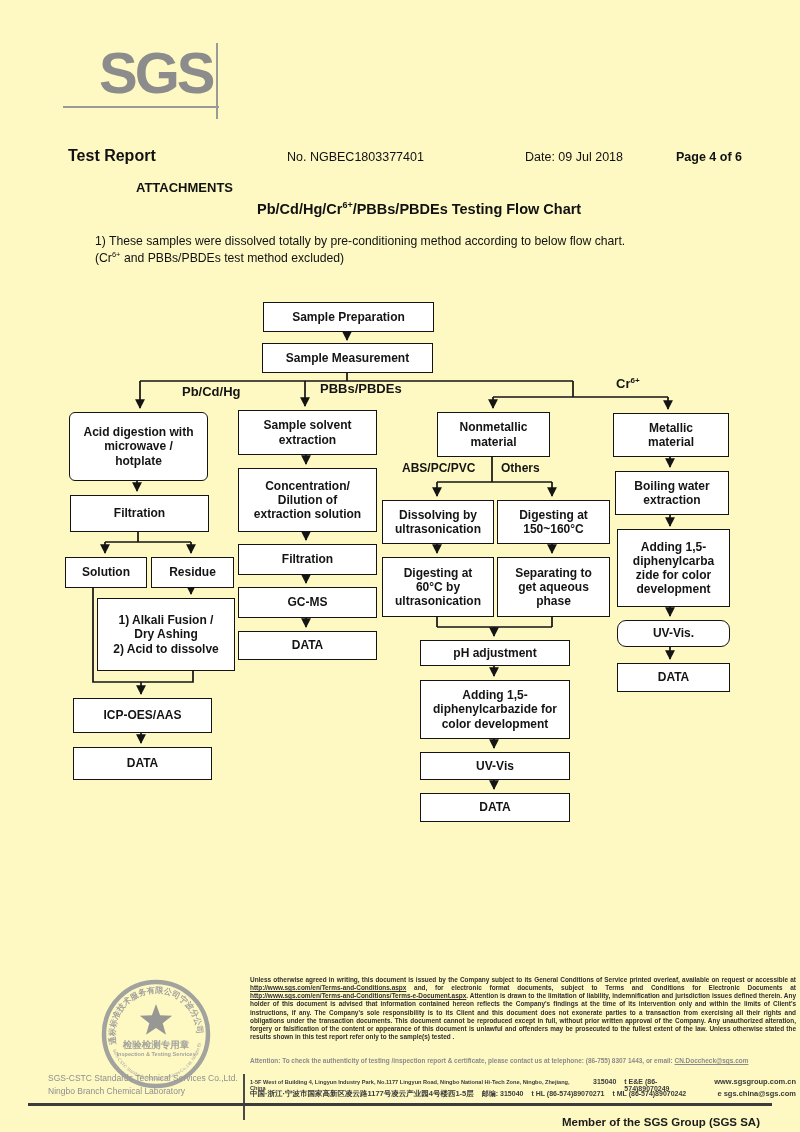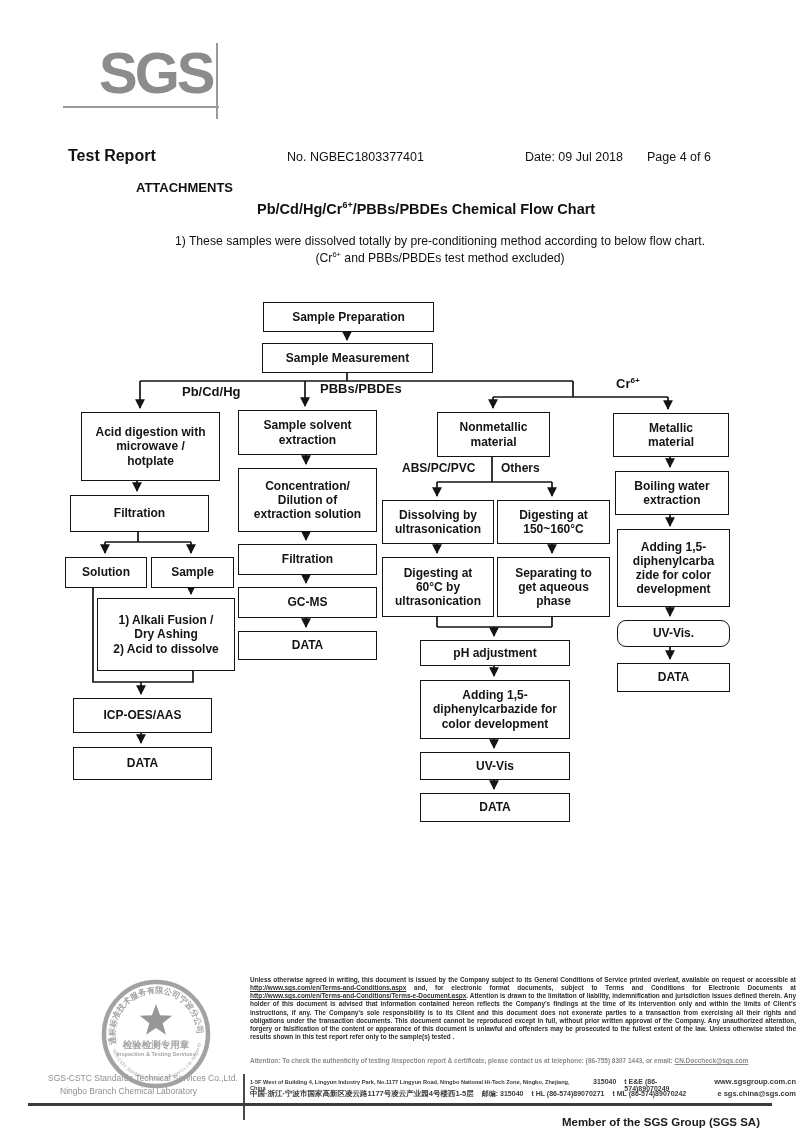--- a/index.html
+++ b/index.html
@@ -1,27 +1,27 @@
 <!DOCTYPE html>
 <html><head>
 <meta charset="utf-8">
 <style>
   html,body{margin:0;padding:0;background:#e8e8e8;}
-  .page{position:relative;width:800px;height:1132px;background:#ffffff;overflow:hidden;
+  .page{position:relative;width:800px;height:1132px;background:#fef9c3;overflow:hidden;
         font-family:"Liberation Sans",sans-serif;color:#111;}
   
   .logo-text{position:absolute;left:99px;top:44px;font-size:58px;font-weight:bold;
              color:#8c8c8c;letter-spacing:-3px;line-height:1;}
   .logo-hline{position:absolute;left:63px;top:106px;width:156px;height:2px;background:#9a9a9a;}
   .logo-vline{position:absolute;left:216px;top:43px;width:2px;height:76px;background:#9a9a9a;}
   .report-title{position:absolute;left:68px;top:147px;font-size:16px;font-weight:bold;}
   .meta{position:absolute;top:150px;font-size:12.5px;}
   .attachments{position:absolute;left:136px;top:180px;font-size:13px;font-weight:bold;}
   .chart-title{position:absolute;left:257px;top:200px;font-size:14.5px;font-weight:bold;}
-  .intro{position:absolute;left:95px;top:234px;width:690px;font-size:12.2px;line-height:1.28;text-align:center;}
+  .intro{position:absolute;left:95px;top:234px;width:690px;font-size:12.2px;line-height:1.28;}
   sup{font-size:0.62em;}
   
   .fbox{position:absolute;border:1.6px solid #141414;background:#fff;
         display:flex;align-items:center;justify-content:center;text-align:center;
         white-space:pre-line;font-size:12px;font-weight:bold;line-height:1.18;color:#141414;}
   .flow-label{position:absolute;font-size:13px;font-weight:bold;color:#141414;}
   .flow-sublabel{position:absolute;font-size:12px;font-weight:bold;color:#141414;}
   svg.connectors{position:absolute;left:0;top:0;pointer-events:none;}
   
   .company-line{position:absolute;color:#8f8f8f;font-size:8.5px;}
@@ -48,24 +48,24 @@
 
 <div class="page">
 
   <div class="logo-text">SGS</div>
   <div class="logo-hline"></div>
   <div class="logo-vline"></div>
 
   <div class="report-title">Test Report</div>
   <div class="meta" style="left:287px;">No. NGBEC1803377401</div>
   <div class="meta" style="left:525px;">Date: 09 Jul 2018</div>
-  <div class="meta" style="left:647px;">Page 4 of 6</div>
+  <div class="meta" style="left:676px;font-weight:bold;">Page 4 of 6</div>
 
   <div class="attachments">ATTACHMENTS</div>
-  <div class="chart-title"><span>Pb/Cd/Hg/Cr</span><sup>6+</sup><span>/PBBs/PBDEs Chemical Flow Chart</span></div>
+  <div class="chart-title"><span>Pb/Cd/Hg/Cr</span><sup>6+</sup><span>/PBBs/PBDEs Testing Flow Chart</span></div>
 
   <div class="intro">
     <div>1) These samples were dissolved totally by pre-conditioning method according to below flow chart.</div>
     <div><span>(Cr</span><sup>6+</sup><span> and PBBs/PBDEs test method excluded)</span></div>
   </div>
 
   <svg class="connectors" width="800" height="1132" viewBox="0 0 800 1132">
     <defs>
       <marker id="ah" viewBox="0 0 10 10" markerUnits="userSpaceOnUse" markerWidth="11" markerHeight="11" refX="8" refY="4.5" orient="auto">
         <path d="M0,0 L9,4.5 L0,9 Z" fill="#141414"></path>
@@ -109,26 +109,26 @@
 
   <div class="flow-label" style="left:182px;top:384px;">Pb/Cd/Hg</div>
   <div class="flow-label" style="left:320px;top:381px;">PBBs/PBDEs</div>
   <div class="flow-label" style="left:616px;top:376px;"><span>Cr</span><sup>6+</sup></div>
   <div class="flow-sublabel" style="left:402px;top:461px;">ABS/PC/PVC</div>
   <div class="flow-sublabel" style="left:501px;top:461px;">Others</div>
 
   <div class="fbox" style="left:263px;top:302px;width:169px;height:28px;">Sample Preparation</div>
   <div class="fbox" style="left:262px;top:343px;width:169px;height:28px;">Sample Measurement</div>
 
-  <div class="fbox" style="left:81px;top:412px;width:137px;height:67px;">Acid digestion with
+  <div class="fbox" style="left:69px;top:412px;width:137px;height:67px;border-radius:6px;">Acid digestion with
 microwave /
 hotplate</div>
   <div class="fbox" style="left:70px;top:495px;width:137px;height:35px;">Filtration</div>
   <div class="fbox" style="left:65px;top:557px;width:80px;height:29px;">Solution</div>
-  <div class="fbox" style="left:151px;top:557px;width:81px;height:29px;">Sample</div>
+  <div class="fbox" style="left:151px;top:557px;width:81px;height:29px;">Residue</div>
   <div class="fbox" style="left:97px;top:598px;width:136px;height:71px;">1) Alkali Fusion /
 Dry Ashing
 2) Acid to dissolve</div>
   <div class="fbox" style="left:73px;top:698px;width:137px;height:33px;">ICP-OES/AAS</div>
   <div class="fbox" style="left:73px;top:747px;width:137px;height:31px;">DATA</div>
 
   <div class="fbox" style="left:238px;top:410px;width:137px;height:43px;">Sample solvent
 extraction</div>
   <div class="fbox" style="left:238px;top:468px;width:137px;height:62px;">Concentration/
 Dilution of
@@ -161,21 +161,21 @@
   <div class="fbox" style="left:615px;top:471px;width:112px;height:42px;">Boiling water
 extraction</div>
   <div class="fbox" style="left:617px;top:529px;width:111px;height:76px;">Adding 1,5-
 diphenylcarba
 zide for color
 development</div>
   <div class="fbox" style="left:617px;top:620px;width:111px;height:25px;border-radius:9px;">UV-Vis.</div>
   <div class="fbox" style="left:617px;top:663px;width:111px;height:27px;">DATA</div>
 
   <div class="company-line" style="left:48px;top:1073px;">SGS-CSTC Standards Technical Services Co.,Ltd.</div>
-  <div class="company-line" style="left:60px;top:1086px;">Ningbo Branch Chemical Laboratory</div>
+  <div class="company-line" style="left:48px;top:1086px;">Ningbo Branch Chemical Laboratory</div>
 
   <svg class="stamp" width="120" height="120" viewBox="0 0 120 120">
     <defs>
       <path id="arcTop" d="M21.5,74 A41,41 0 1 1 98.5,74" fill="none"></path>
       <path id="arcBottom" d="M14.7,68 A46,46 0 0 0 105.3,68" fill="none"></path>
     </defs>
     <circle cx="60" cy="60" r="52" fill="none" stroke="#9b9b9b" stroke-width="4.5"></circle>
     <polygon points="60,30 64.1,41.3 76.2,41.7 66.7,49.2 70,60.8 60,54 50,60.8 53.3,49.2 43.8,41.7 55.9,41.3" fill="#8f8f8f"></polygon>
     <text font-size="8.2" fill="#9b9b9b" font-weight="bold" font-family="Liberation Sans, sans-serif">
       <textPath href="#arcTop" startOffset="4">通标标准技术服务有限公司宁波分公司</textPath>

